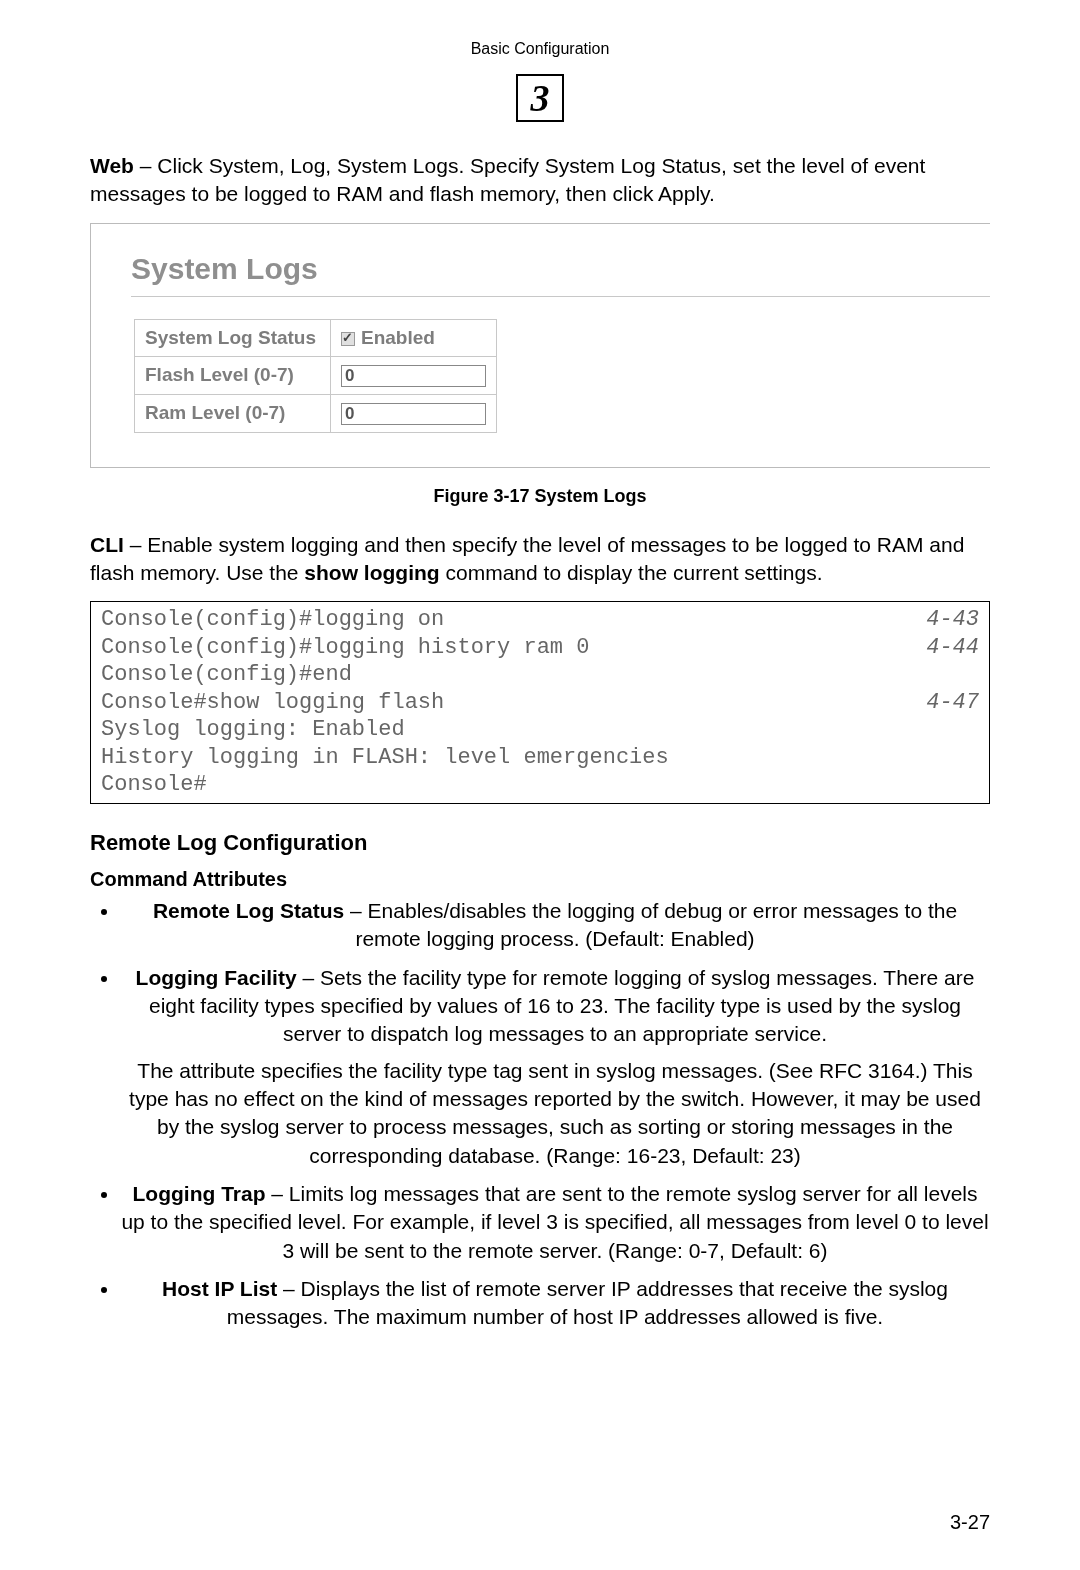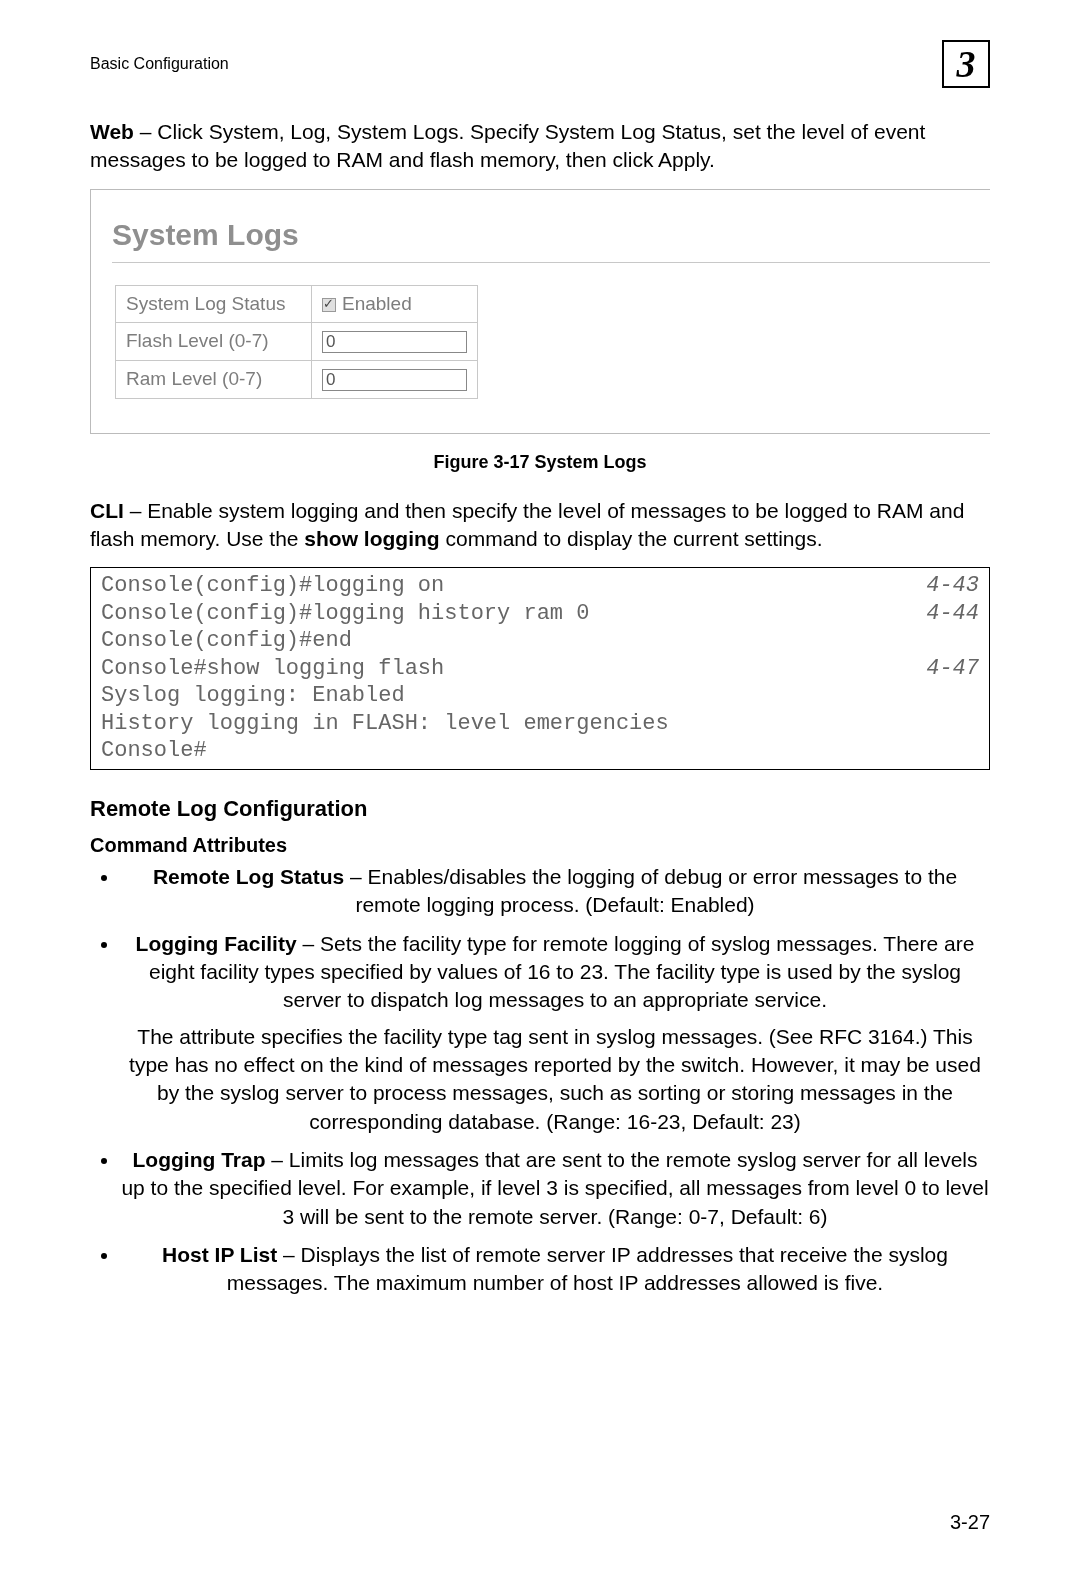--- a/index.html
+++ b/index.html
@@ -1,27 +1,27 @@
 <!DOCTYPE html>
 <html><head>
   <meta charset="utf-8">
   <style>
     * { box-sizing: border-box; }
     body { margin:0; padding:0; background:#fff; font-family: Arial, Helvetica, sans-serif; color:#000; width:1080px; }
     .page { padding: 40px 90px 40px 90px; position:relative; min-height: 1570px; }
-    .header { display:flex; justify-content:space-between; align-items:center; gap:16px; margin-bottom:30px; }
+    .header { display:flex; justify-content:space-between; align-items:center; gap:16px; margin-bottom:30px;flex-direction:column; }
     .chapter-box { width:48px; height:48px; border:2px solid #000; display:flex; align-items:center; justify-content:center; font-family: Georgia, 'Times New Roman', serif; font-weight:900; font-size:38px; font-style:italic; }
     .para { font-size:21px; line-height:1.35; margin: 0 0 14px 0; }
     .b { font-weight:bold; }
-    .screenshot-box { border:1px solid #bbb; border-right:none; padding: 28px 0 34px 21px; margin: 10px 0 18px 0; background:#fff; position:relative; }
+    .screenshot-box { border:1px solid #bbb; border-right:none; padding: 28px 0 34px 40px; margin: 10px 0 18px 0; background:#fff; position:relative; }
     .screenshot-title { font-family: Arial; font-size:30px; font-weight:bold; color:#8f8f8f; margin-bottom:10px; }
     .hr { border:none; border-top:1px solid #c8c8c8; margin: 0; }
     .hr-pad { margin-bottom: 22px; }
     .form-table { border-collapse: collapse; margin-left:3px;}
-    .form-table td { border:1px solid #c8c8c8; padding:7px 10px; font-size:19px; color:#7d7d7d; font-family: Arial; }
+    .form-table td { border:1px solid #c8c8c8; padding:7px 10px; font-size:19px; color:#7d7d7d; font-family: Arial; font-weight: bold; }
     .form-table td.field { width:160px; }
     .form-table td.lbl { width:196px; }
     .chk { width:14px; height:14px; display:inline-block; vertical-align:-2px; background:#e0e0e0; border:1px solid #999; position:relative; margin-right:6px; }
     .chk::after { content:"\2713"; position:absolute; left:0; top:-3px; font-size:13px; color:#444; }
     .txtbox { display:inline-block; border:1px solid #888; background:#fff; color:#555; height:22px; line-height:20px; padding:0 3px; width:145px; font-size:17px; }
     .fig-caption { text-align:center; font-weight:bold; font-size:18px; margin: 8px 0 24px 0; }
     .cli-box { border:1px solid #000; padding:4px 10px; font-family: "Courier New", monospace; font-size:22px; color:#666; line-height:1.25; margin-bottom:26px; }
     .cli-line { display:flex; justify-content:space-between; }
     .cli-ref { font-style:italic; color:#666;margin-left:16px; }
     .section-h { font-weight:bold; font-size:22px; margin: 8px 0 12px 0; }

